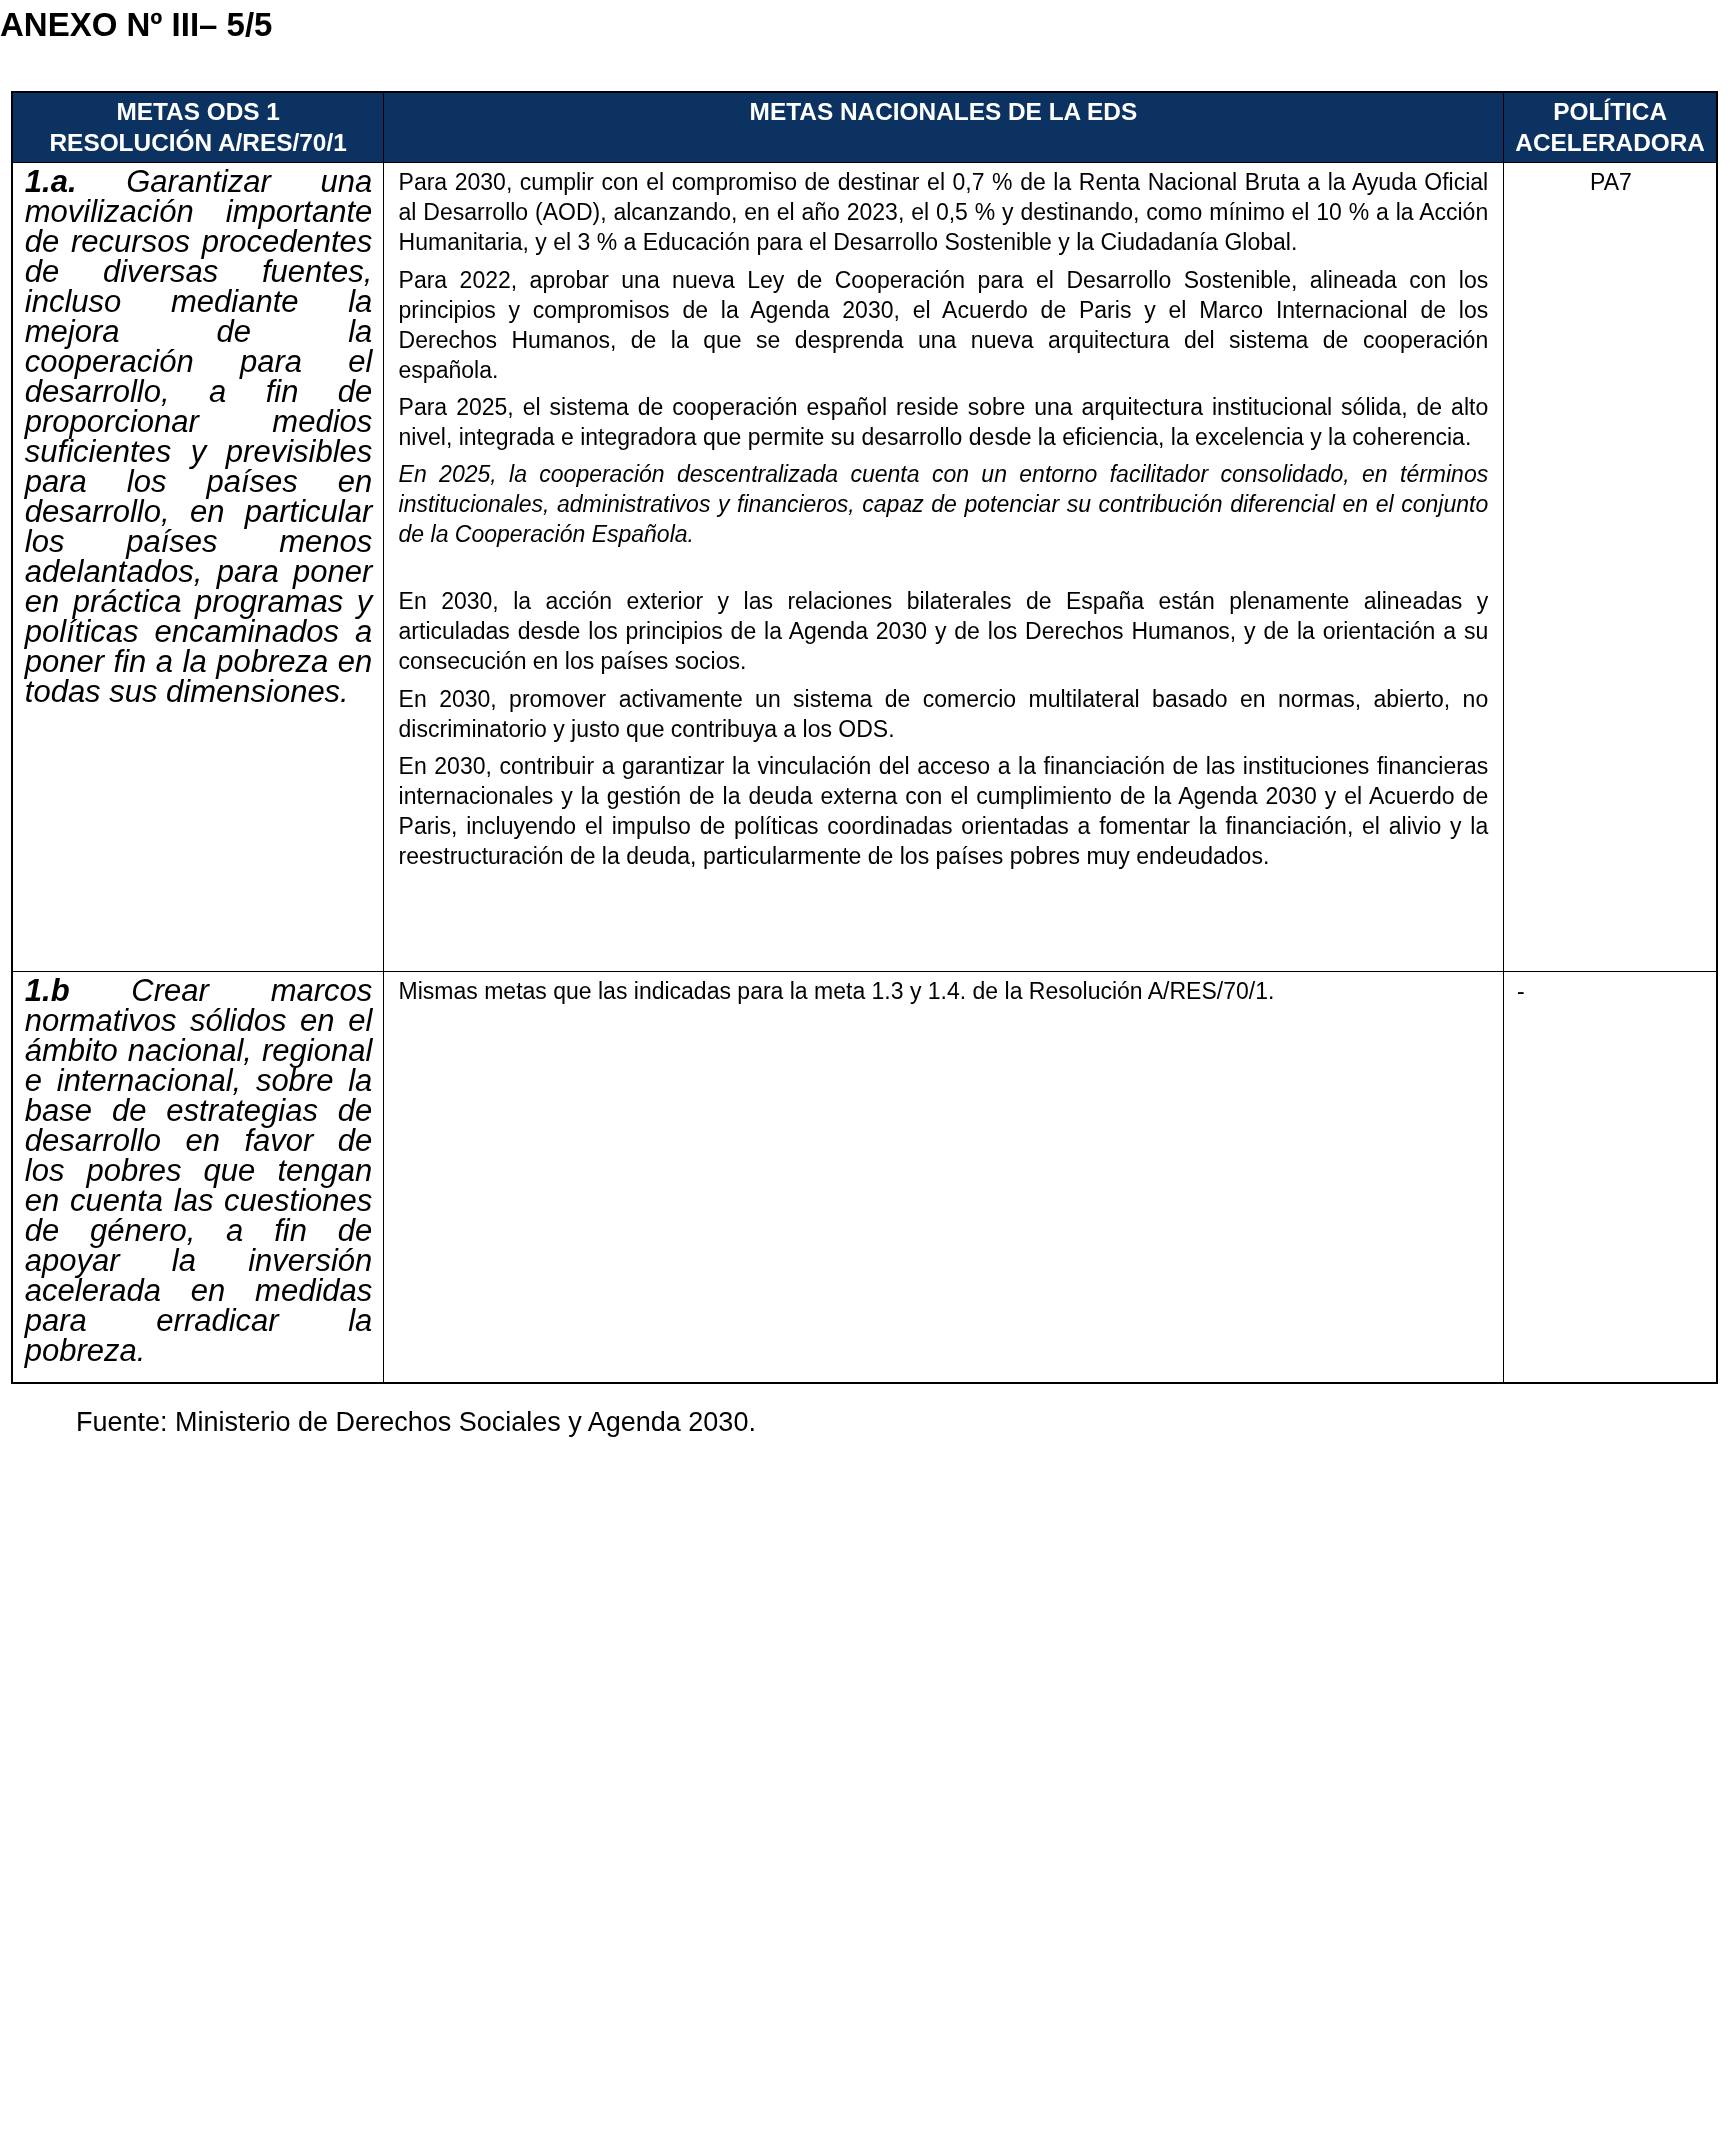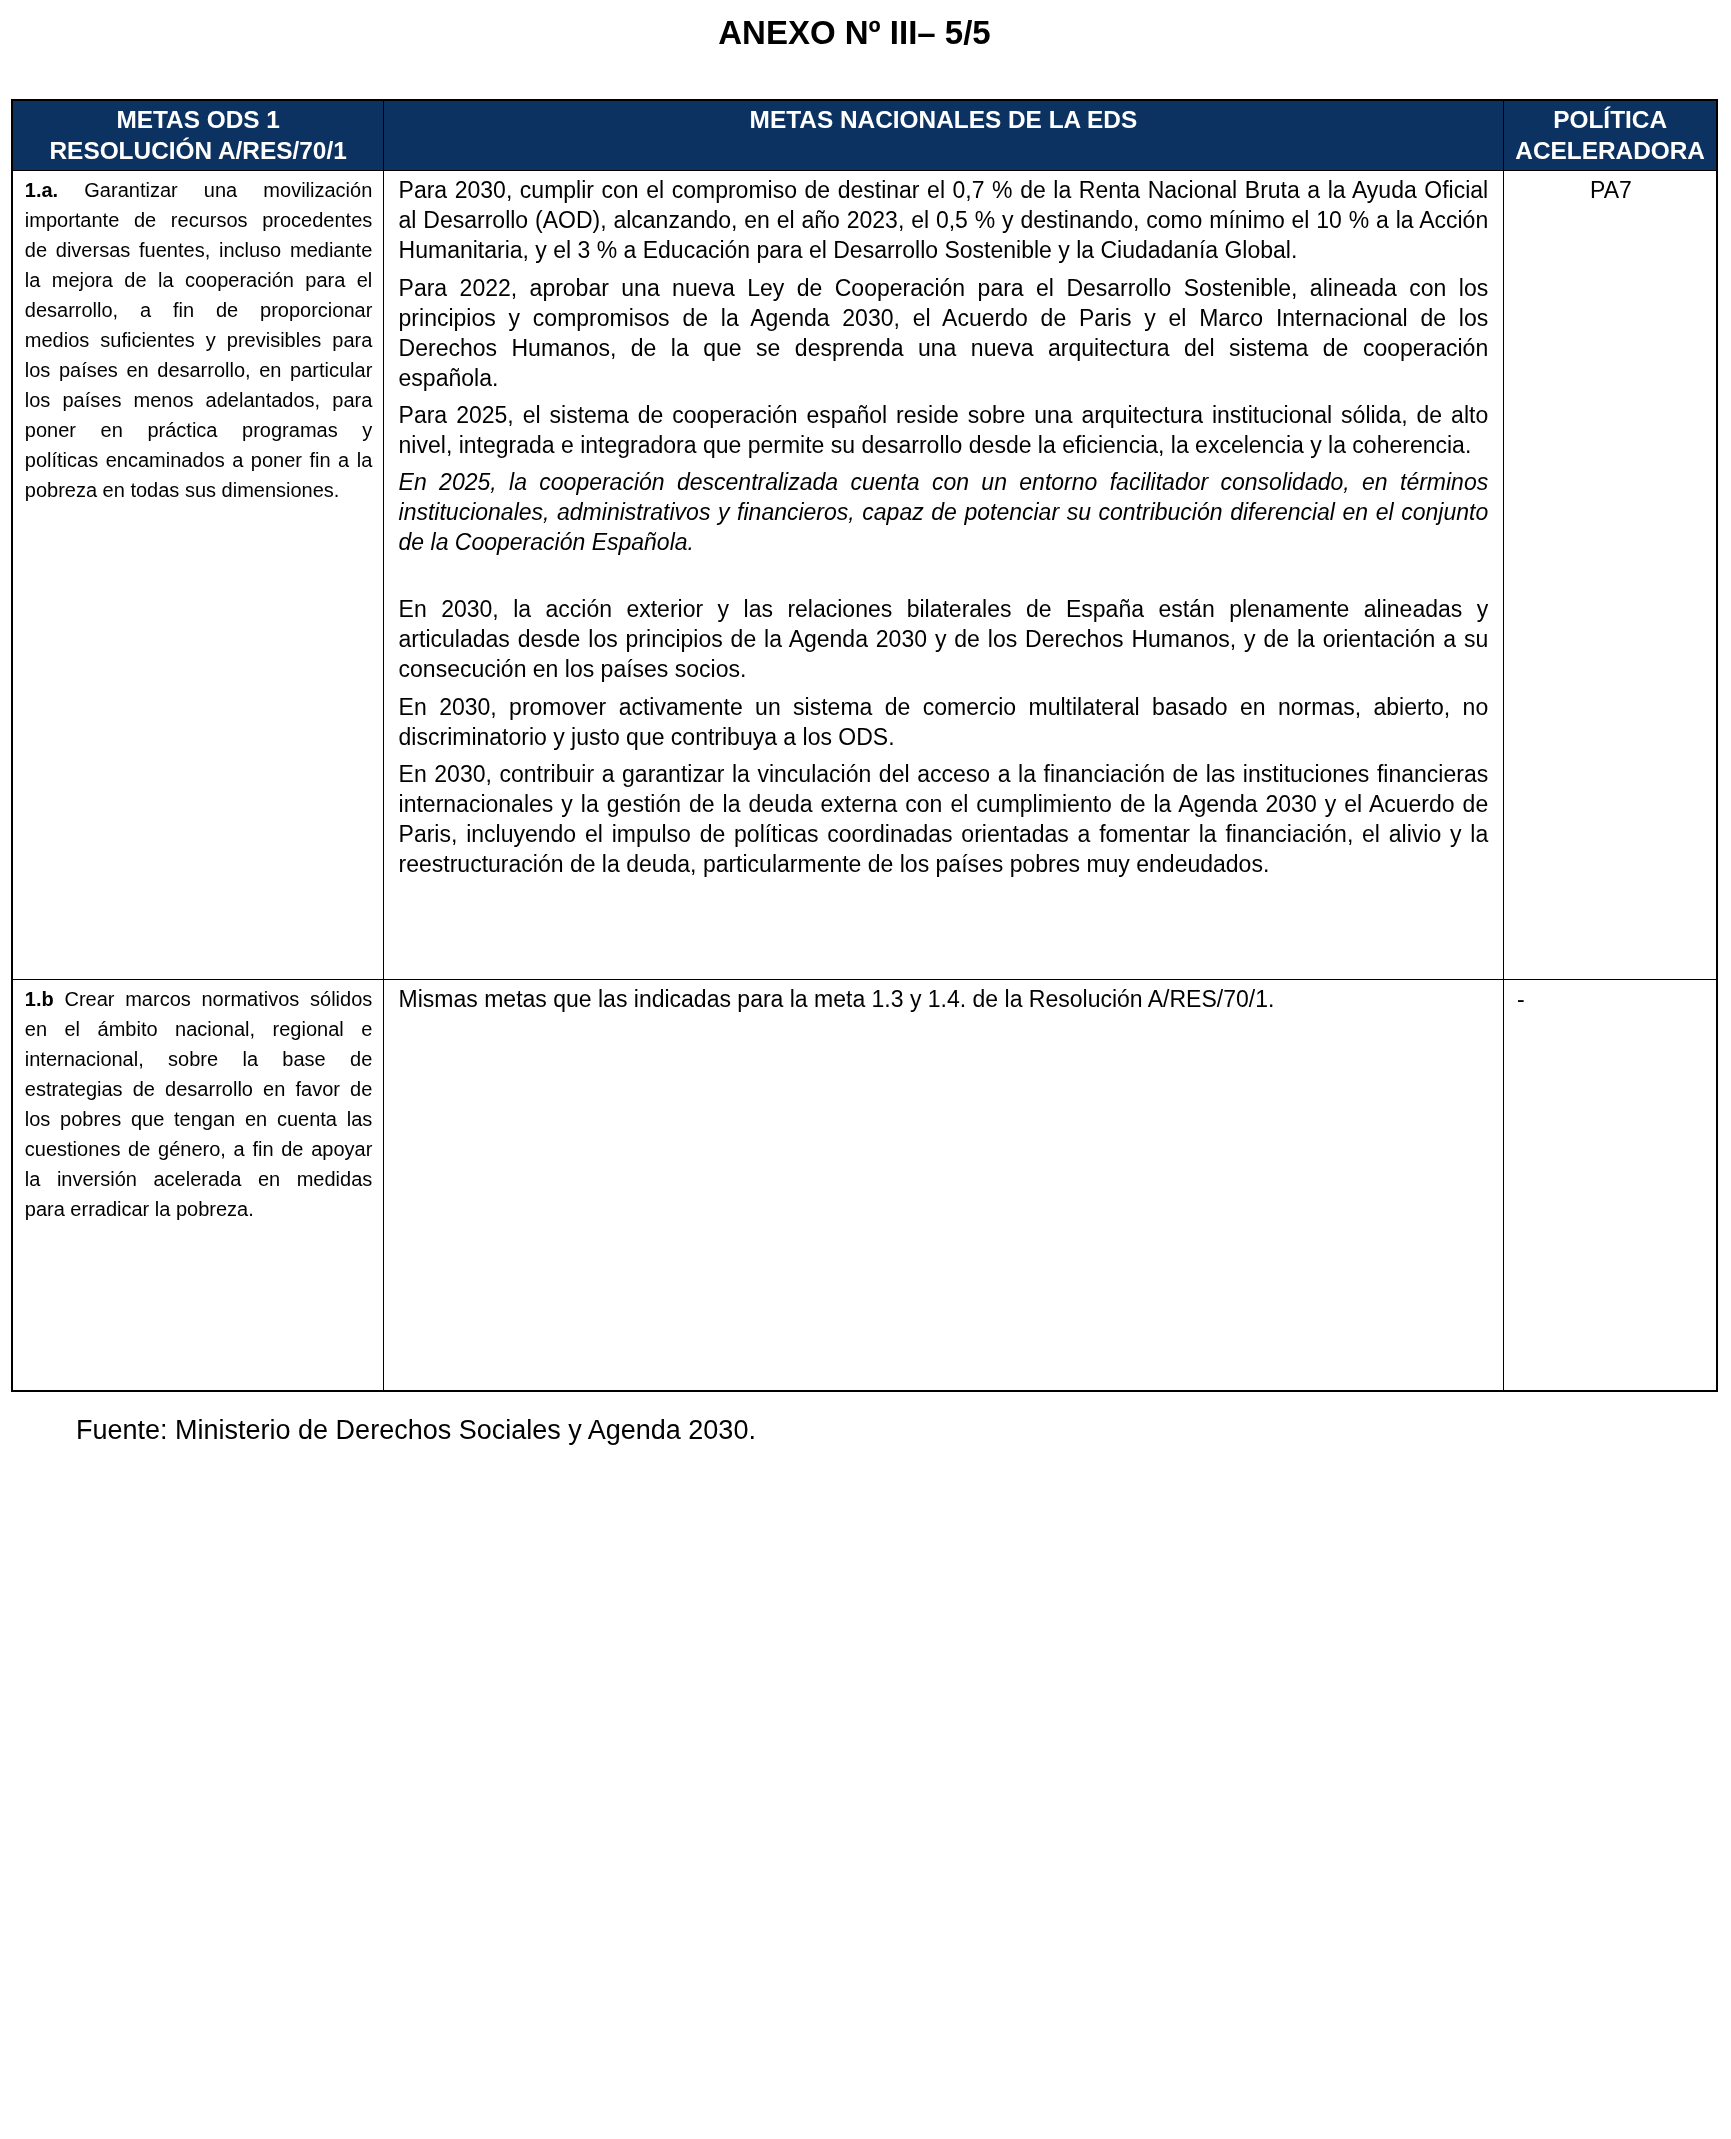--- a/index.html
+++ b/index.html
@@ -9,23 +9,23 @@
     background: #ffffff;
   }
   body {
     width: 1732px;
     height: 2140px;
     font-family: "Liberation Sans", sans-serif;
     color: #000000;
     position: relative;
   }
   .page-title {
-    margin-top: 13px;
+    margin-top: 5px;
     padding-right: 23px;
-    text-align: center;
+    text-align: left;
     font-size: 33px;
     font-weight: bold;
     line-height: 39px;
   }
   table.metas-table {
     border-collapse: collapse;
     table-layout: fixed;
     width: 1706px;
     margin: 47px 11.4px 0 11.4px;
     border: 2.4px solid #000000;
@@ -44,23 +44,24 @@
     line-height: 31px;
     text-align: center;
     vertical-align: middle;
     white-space: pre-line;
     padding: 3.3px 8.1px;
   }
   tbody tr.row-1a { height: 809px; }
   tbody tr.row-1b { height: 412px; }
   td.cell-metas-ods {
     padding: 4.9px 10.6px 0 11.4px;
-    font-size: 20px;
+    font-size: 31px;
     line-height: 30px;
     text-align: justify;
+    font-style: italic;
   }
   td.cell-metas-ods .meta-num { font-weight: bold; }
   td.cell-metas-nacionales {
     padding: 4.9px 14.7px 0 14.7px;
     font-size: 23px;
     line-height: 30px;
     margin-left: 47px;
   }
   td.cell-metas-nacionales p {
     margin: 0 0 7.3px 0;

